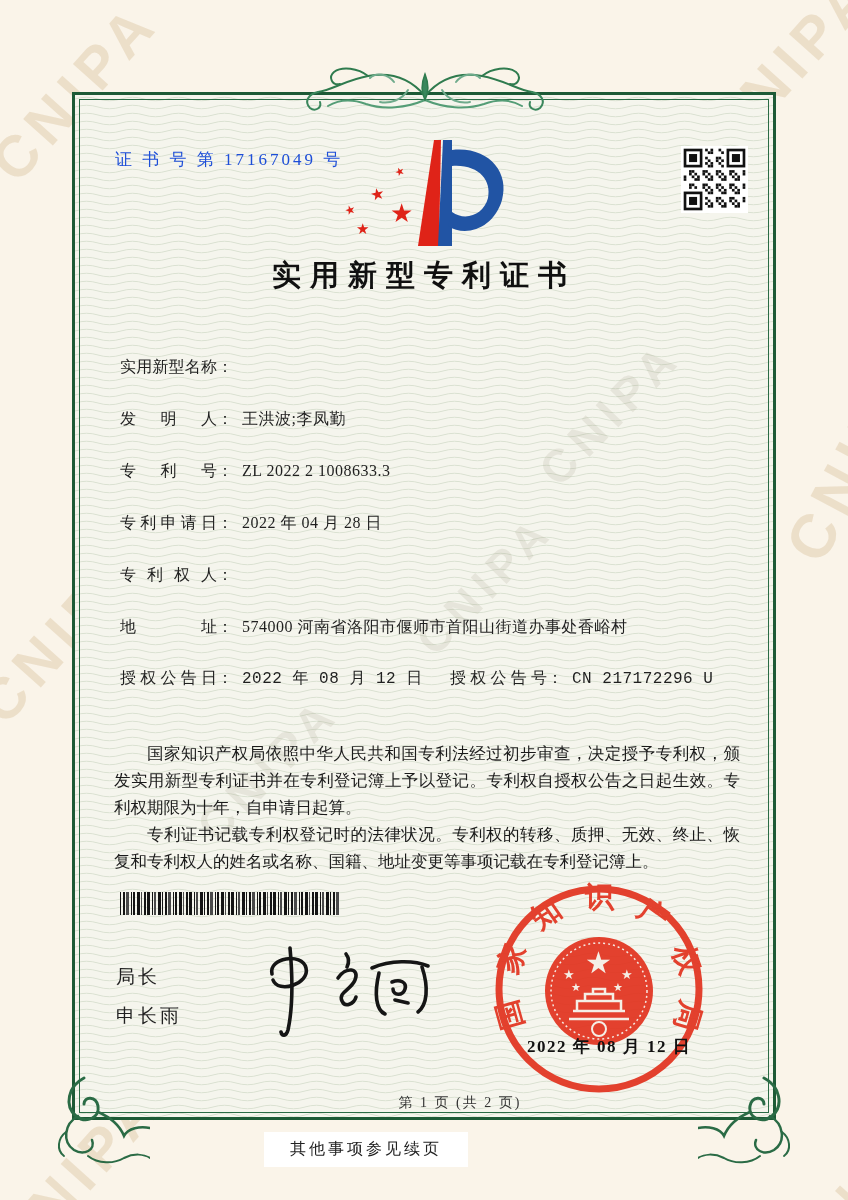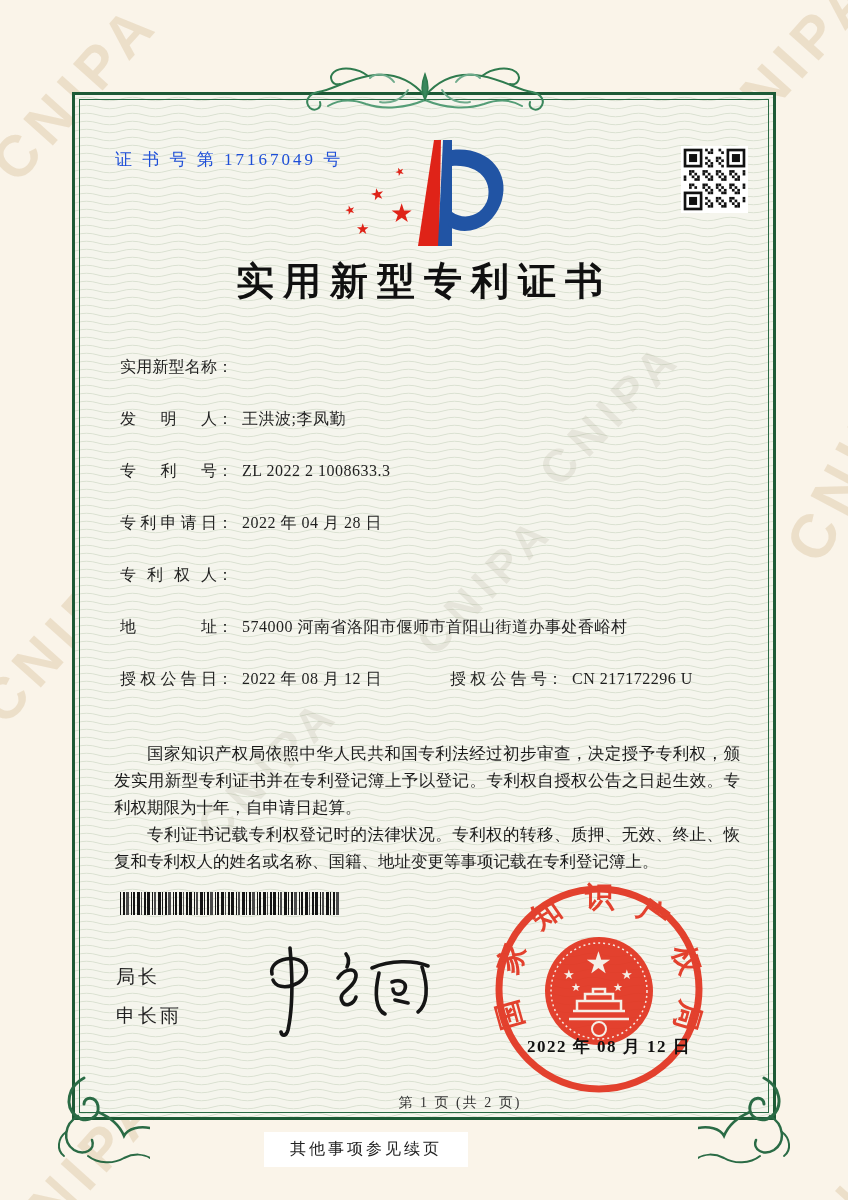--- a/index.html
+++ b/index.html
@@ -31,27 +31,27 @@
 
   .cert-no {
     position:absolute; left:115px; top:148px;
     font-size:17px; letter-spacing:3px; color:#1d4ed8;
   }
   .logo { position:absolute; left:342px; top:138px; width:170px; height:112px; }
   .qr   { position:absolute; left:681px; top:146px; width:67px; height:67px; }
 
   .title {
     position:absolute; left:72px; top:256px; width:704px;
-    text-align:center; font-size:38px; font-weight:bold;
+    text-align:center; font-size:29px; font-weight:bold;
     letter-spacing:9px; color:#101010;
   }
 
   .fields { position:absolute; left:120px; top:354px; width:620px; font-size:16px; }
   .frow { display:flex; margin-bottom:26px; line-height:26px; }
-  .fpair { display:flex; }
+  .fpair { display:flex;font-family:Liberation Mono, monospace; }
   .fpair.first { width:330px; flex:none; }
   .flabel {
     display:inline-block; width:97px; flex:none;
     text-align:justify; text-align-last:justify;
   }
   .fcolon { flex:none; }
   .fvalue { margin-left:9px; letter-spacing:0.5px; }
 
   .paras {
     position:absolute; left:114px; top:740px; width:626px;

